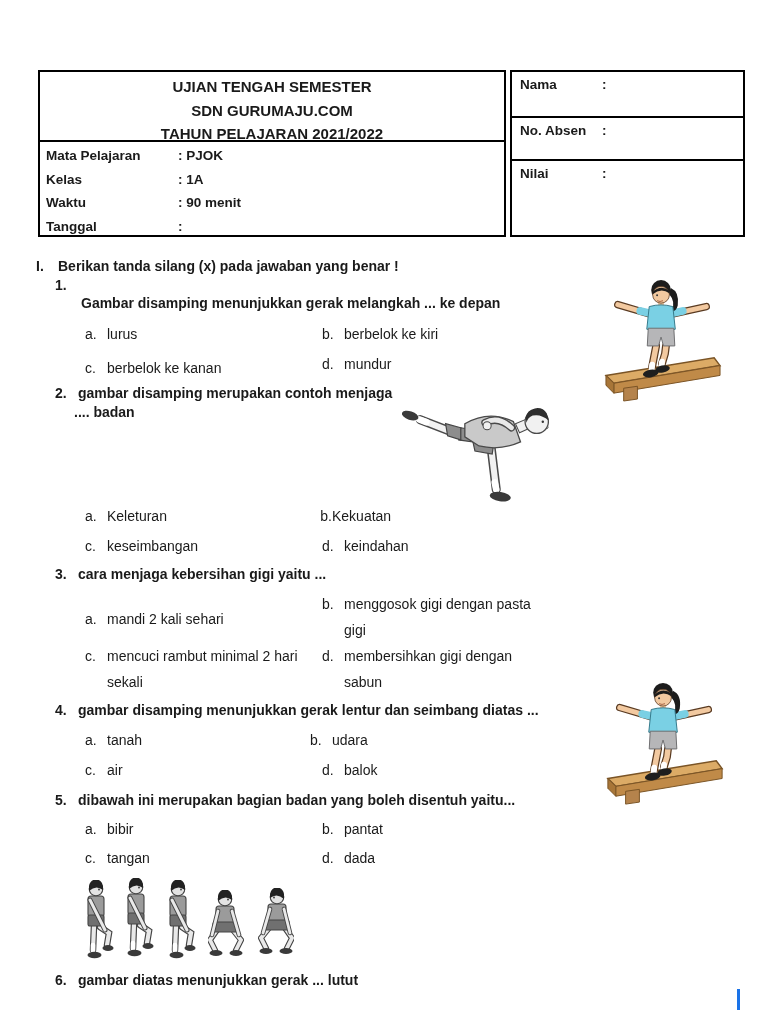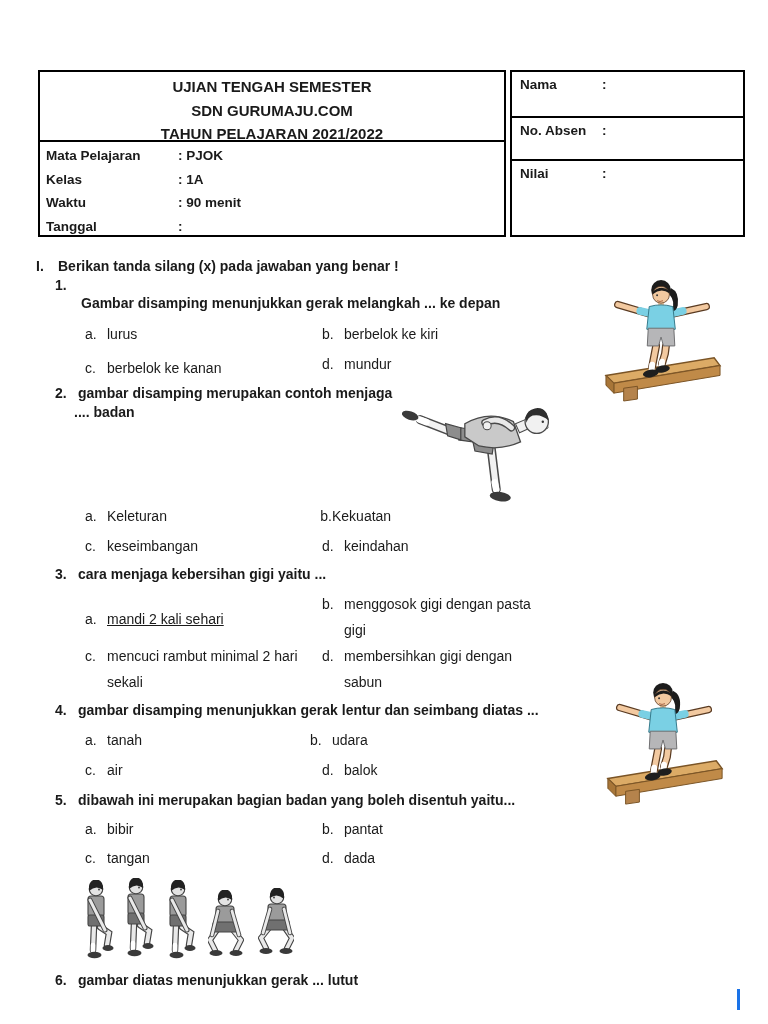--- a/index.html
+++ b/index.html
@@ -231,21 +231,21 @@
   </div>
   <div class="abs opt" style="left:322px;top:538px;">
     <span class="letter">d.</span><span>keindahan</span>
   </div>
 
   <div class="abs q b" style="left:55px;top:566px;">3.</div>
   <div class="abs q b" style="left:78px;top:566px;">cara menjaga kebersihan gigi yaitu ...</div>
   <div class="abs opt" style="left:322px;top:596px;">
     <span class="letter">b.</span><span>menggosok gigi dengan pasta</span>
   </div>
-  <div class="abs opt" style="left:85px;top:611px;text-decoration:underline;">
+  <div class="abs opt" style="left:85px;top:611px;">
     <span class="letter">a.</span><span>mandi 2 kali sehari</span>
   </div>
   <div class="abs opt" style="left:344px;top:622px;">gigi</div>
   <div class="abs opt" style="left:85px;top:648px;">
     <span class="letter">c.</span><span>mencuci rambut minimal 2 hari</span>
   </div>
   <div class="abs opt" style="left:322px;top:648px;">
     <span class="letter">d.</span><span>membersihkan gigi dengan</span>
   </div>
   <div class="abs opt" style="left:107px;top:674px;">sekali</div>

